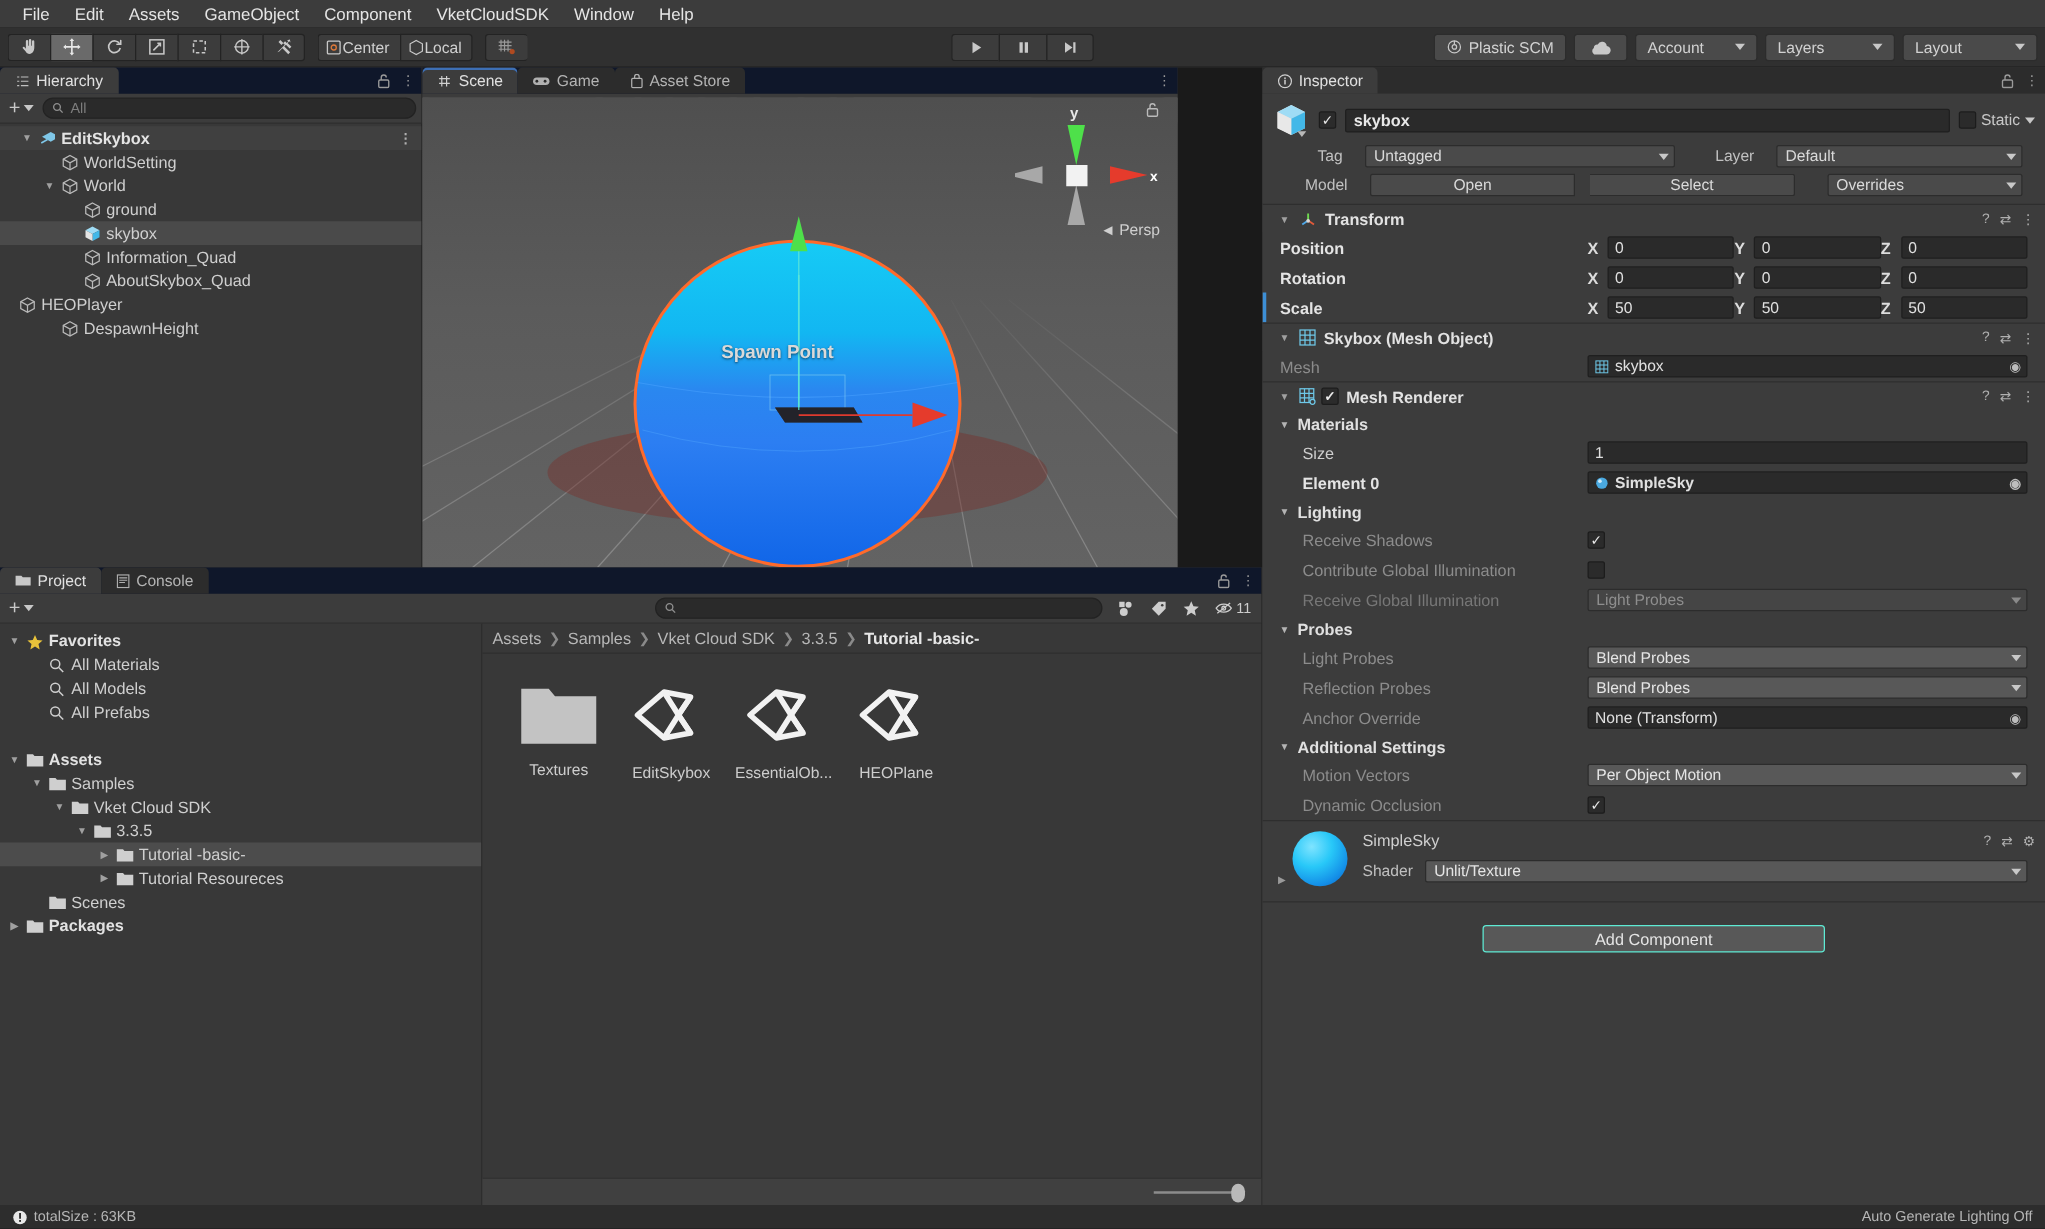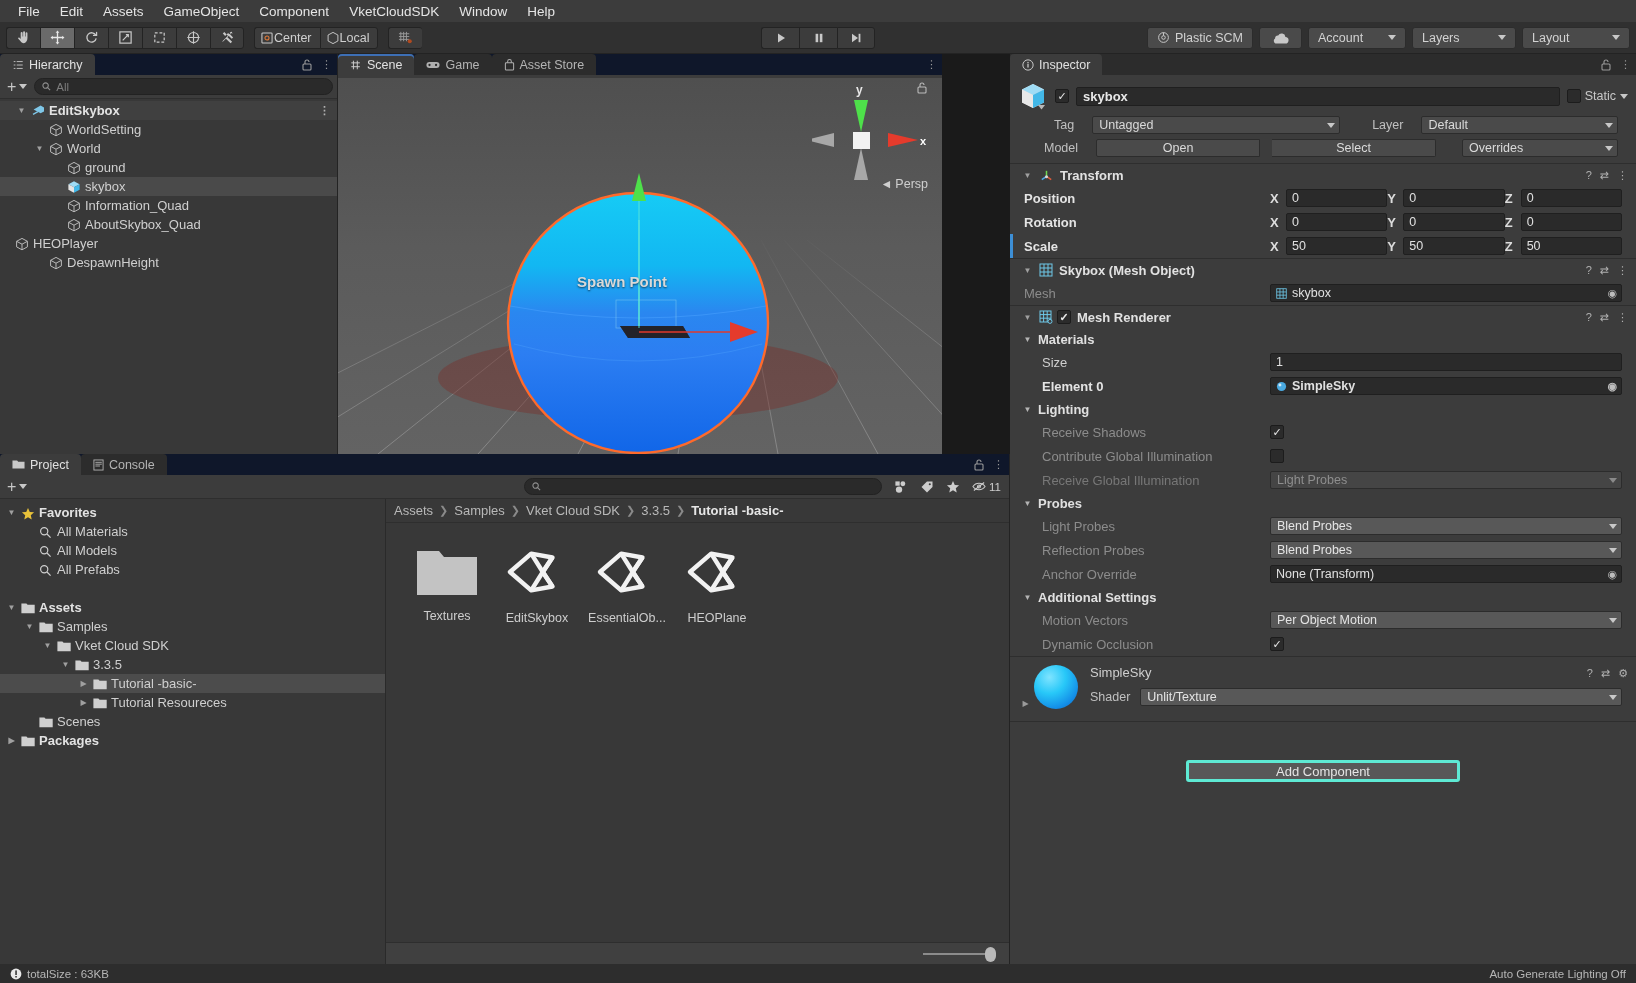--- a/index.html
+++ b/index.html
@@ -230,23 +230,23 @@
   .dd-prop.dim{ background:#454545; color:#8e8e8e; }
   .foldout{ height:22px; display:flex; align-items:center; gap:5px; padding-left:12px;
     font-size:13px; font-weight:bold; color:#e0e0e0; }
   .foldout .tri{ color:#b4b4b4; }
   .mat-block{ border-top:1px solid #2e2e2e; padding:8px 0 6px 0; position:relative; display:flex; }
   .mat-preview{ width:44px;height:44px; margin-left:24px; border-radius:50%;
     background:radial-gradient(circle at 35% 28%, #7fe4ff 0%, #28c8f8 38%, #1490e8 72%, #0d5fbf 100%); }
   .mat-right{ flex:1; padding-left:12px; }
   .addcomp-wrap{ display:flex; justify-content:center; padding-top:18px; }
   .add-comp{
-    width:274px; height:22px; background:#585858; border:3px solid #5eead4;
+    width:274px; height:22px; background:#585858; border:1px solid #5eead4;
     border-radius:3px; display:flex; align-items:center; justify-content:center;
-    font-size:13px; color:#e4e4e4; cursor:default;margin-top:20px;
+    font-size:13px; color:#e4e4e4; cursor:default;
   }
   .blue-mark{ position:absolute; left:0; width:3px; background:#3d8fd6; }
 
   
   #statusbar{
     position:absolute; left:0; right:0; bottom:0; height:19px; background:#2d2d2d;
     display:flex; align-items:center; justify-content:space-between;
     padding:0 10px; font-size:11.5px; color:#b6b6b6;
   }
   #statusbar .sl{ display:flex; align-items:center; gap:5px; }

